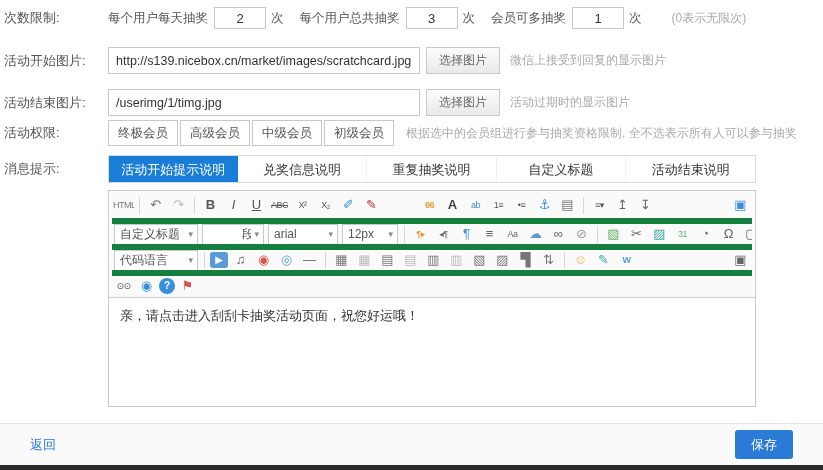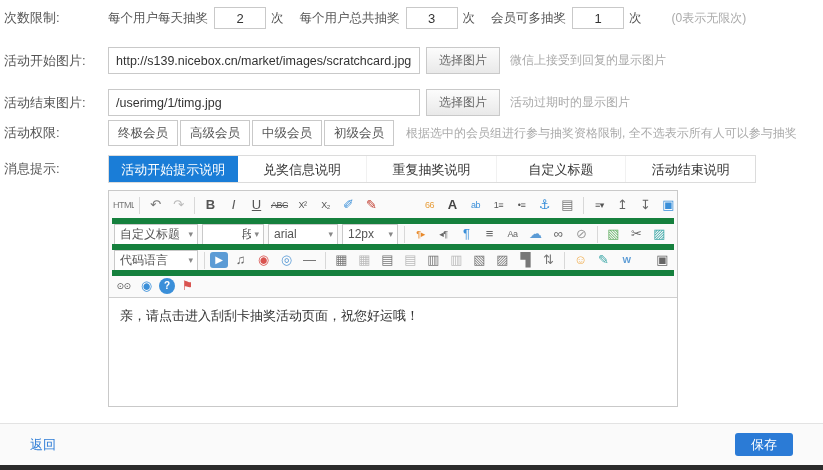--- a/index.html
+++ b/index.html
@@ -21,35 +21,35 @@
   .hint { color: #aaa; font-size: 12px; margin-left: 10px; white-space: nowrap; }
   .hint.lim-hint { margin-left: 14px; }
   .url-input { width: 312px; height: 27px; border: 1px solid #c9c9c9; padding: 0 7px; font-size: 12.5px; color: #333; font-family: inherit; }
   .pick-btn { height: 27px; margin-left: 6px; padding: 0 12px; background: linear-gradient(#fcfcfc, #e9e9e9); border: 1px solid #c9c9c9; color: #666; font-size: 12px; cursor: pointer; font-family: Liberation Serif, serif; }
   .perm-group { display: flex; }
   .perm-btn { width: 70px; height: 26px; background: #fff; border: 1px solid #c9c9c9; color: #555; font-size: 12.5px; margin-right: 2px; cursor: pointer; font-family: inherit; white-space: nowrap; }
   .tabs { display: flex; width: 648px; border: 1px solid #dcdcdc; height: 28px; background: #fff; }
   .msg-tab { flex: 1; text-align: center; line-height: 27px; font-size: 13px; color: #333; cursor: pointer; white-space: nowrap; overflow: hidden; }
   .msg-tab.active { background: #1a7dd7; color: #fff; }
   .msg-tab:not(.active) + .msg-tab:not(.active) { border-left: 1px solid #f1f1f1; }
-  .editor { width: 570px; border: 1px solid #c9c9c9; background: #bef264; }
+  .editor { width: 648px; border: 1px solid #c9c9c9; background: #bef264; }
   .toolbar { background: #fafafa; border-bottom: 1px solid #cfcfcf; padding: 1px 3px; }
   .tb-row { display: flex; align-items: center; height: 26px; overflow: hidden; }
   .tb-row + .tb-row { border-top: 6px solid #15803d; }
   .tb-btn { width: 21px; height: 21px; line-height: 20px; text-align: center; background: transparent; border: none; padding: 0; margin: 0 1px; font-size: 13px; color: #555; font-family: inherit; cursor: pointer; overflow: hidden; flex-shrink: 0; }
   .tb-btn.small { font-size: 9px; letter-spacing: -0.5px; }
   .tb-sep { width: 1px; height: 17px; background: #d8d8d8; margin: 0 4px; flex-shrink: 0; }
   .tb-spacer { flex: 1; }
   .tb-dd { display: inline-flex; align-items: center; justify-content: space-between; height: 21px; border: 1px solid #c9c9c9; background: #fff; padding: 0 4px 0 5px; margin: 0 2px; font-size: 12px; color: #555; cursor: pointer; flex-shrink: 0; }
   .tb-dd-label { white-space: nowrap; overflow: hidden; }
   .tb-dd-arrow { font-size: 9px; color: #888; margin-left: 3px; }
   .editor-content { height: 108px; background: #fff; padding: 9px 11px; font-size: 13px; color: #333; cursor: text; }
   .footer { position: absolute; left: 0; right: 0; bottom: 5px; height: 42px; background: #fafafa; border-top: 1px solid #e3e3e3; display: flex; align-items: center; justify-content: space-between; padding: 0 30px; }
   .back-link { color: #2b7bd6; font-size: 13px; cursor: pointer; text-decoration: none; }
-  .save-btn { width: 58px; height: 23px; background: #2b7bd6; color: #fff; border: none; border-radius: 3px; font-size: 13px; cursor: pointer; font-family: inherit; }
+  .save-btn { width: 58px; height: 29px; background: #2b7bd6; color: #fff; border: none; border-radius: 3px; font-size: 13px; cursor: pointer; font-family: inherit; }
   .bottom-bar { position: absolute; left: 0; right: 0; bottom: 0; height: 5px; background: #2b2b2b; }
 </style>
 </head>
 <body>
 
 <div class="page">
   <div class="form-area">
 
     <div class="form-row row-limits">
       <div class="form-label">次数限制:</div>
@@ -114,21 +114,21 @@
               <button class="tb-btn" style="color: rgb(187, 187, 187);">↷</button>
               <span class="tb-sep"></span>
               <button class="tb-btn" style="font-weight: bold;">B</button>
               <button class="tb-btn" style="font-style: italic;">I</button>
               <button class="tb-btn" style="text-decoration: underline;">U</button>
               <button class="tb-btn small" style="text-decoration: line-through;">ABC</button>
               <button class="tb-btn small">X²</button>
               <button class="tb-btn small">X₂</button>
               <button class="tb-btn" style="color: rgb(58, 143, 217);">✐</button>
               <button class="tb-btn" style="color: rgb(192, 57, 43);">✎</button>
-              <button class="tb-btn small" style="color: rgb(231, 158, 60); font-weight: normal; margin-left: 36px;">66</button>
+              <button class="tb-btn small" style="color: rgb(231, 158, 60); font-weight: bold; margin-left: 36px;">66</button>
               <button class="tb-btn" style="color: rgb(68, 68, 68); font-weight: bold;">A</button>
               <button class="tb-btn small" style="color: rgb(58, 143, 217);">ab</button>
               <button class="tb-btn small">1≡</button>
               <button class="tb-btn small">•≡</button>
               <button class="tb-btn" style="color: rgb(58, 143, 217);">⚓</button>
               <button class="tb-btn" style="color: rgb(119, 119, 119);">▤</button>
               <span class="tb-sep"></span>
               <button class="tb-btn small">≡▾</button>
               <button class="tb-btn" style="color: rgb(102, 102, 102);">↥</button>
               <button class="tb-btn" style="color: rgb(102, 102, 102);">↧</button>

